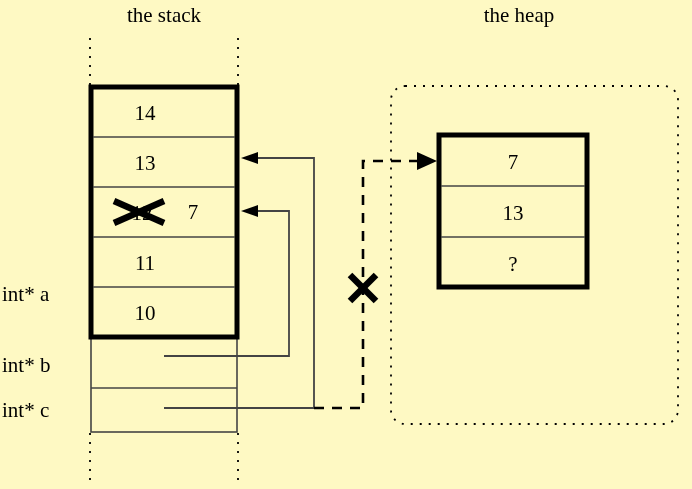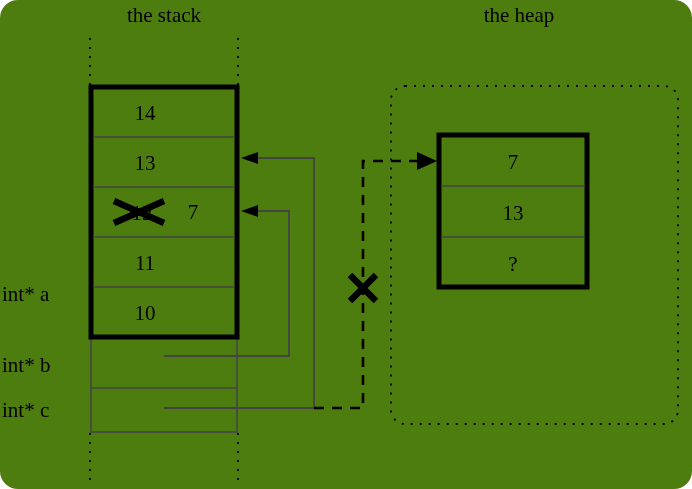--- a/index.html
+++ b/index.html
@@ -4,24 +4,23 @@
 <style>
   html, body {
     margin: 0;
     padding: 0;
     background: #ffffff;
   }
   #canvas {
     position: relative;
     width: 692px;
     height: 489px;
-    background: #4d7c0f;
+    background: #fef9c3;
     font-family: "Liberation Serif", "DejaVu Serif", serif;
     overflow: hidden;
-    border-radius: 18px;
   }
   svg.diagram {
     position: absolute;
     top: 0;
     left: 0;
     width: 692px;
     height: 489px;
   }
   .title-text {
     font-family: "Liberation Serif", "DejaVu Serif", serif;

